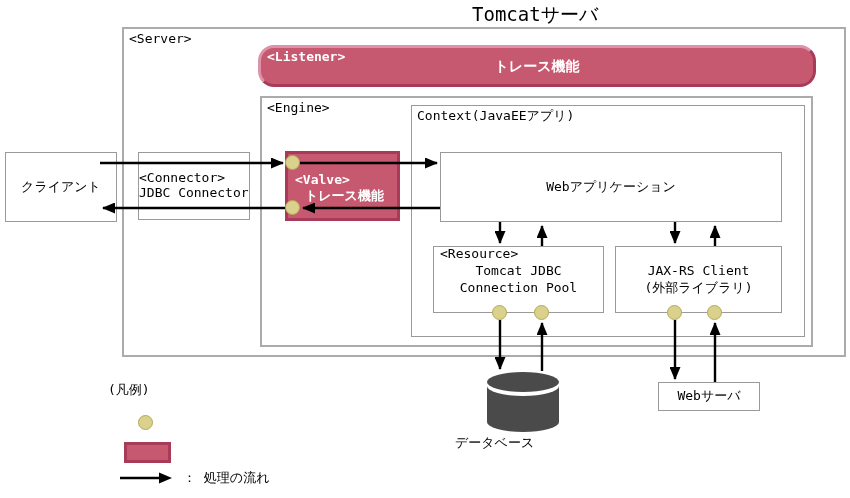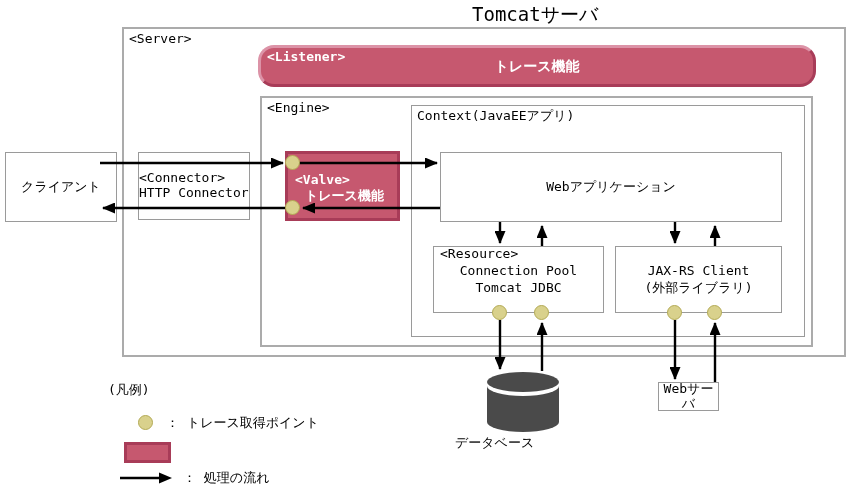--- a/index.html
+++ b/index.html
@@ -52,40 +52,40 @@
   <div class="graybox center-text" style="left:440px;top:152px;width:342px;height:70px;">
     <span>Webアプリケーション</span>
   </div>
 
   <div class="graybox center-text" style="left:5px;top:152px;width:112px;height:70px;">
     <span>クライアント</span>
   </div>
 
   <div class="graybox" style="left:138px;top:152px;width:112px;height:68px;display:flex;flex-direction:column;justify-content:center;">
     <span class="nowrap">&lt;Connector&gt;</span>
-    <span class="nowrap">HTTP Connector</span>
+    <span class="nowrap">JDBC Connector</span>
   </div>
 
   <div class="pinkbox" id="valve-box" style="left:285px;top:151px;width:115px;height:70px;">
     <div style="position:absolute;left:7px;top:19px;" class="nowrap">&lt;Valve&gt;</div>
     <div style="position:absolute;left:17px;top:35px;" class="nowrap">トレース機能</div>
   </div>
 
   <div class="graybox" style="left:433px;top:246px;width:171px;height:67px;">
     <div style="padding-left:6px;" class="nowrap">&lt;Resource&gt;</div>
+    <div style="text-align:center;margin-top:2px;" class="nowrap">Tomcat JDBC</div>
     <div style="text-align:center;margin-top:2px;" class="nowrap">Connection Pool</div>
-    <div style="text-align:center;margin-top:2px;" class="nowrap">Tomcat JDBC</div>
   </div>
 
   <div class="graybox" style="left:615px;top:246px;width:167px;height:67px;display:flex;flex-direction:column;justify-content:center;align-items:center;">
     <div class="nowrap">JAX-RS Client</div>
     <div class="nowrap" style="margin-top:2px;">(外部ライブラリ)</div>
   </div>
 
-  <div class="graybox center-text" style="left:658px;top:382px;width:61px;height:29px;">
+  <div class="graybox center-text" style="left:658px;top:382px;width:102px;height:29px;">
     <span>Webサーバ</span>
   </div>
 
   <svg class="abs" style="left:483px;top:369px;" width="80" height="68" viewBox="0 0 80 68">
     <ellipse cx="40" cy="53" rx="36" ry="10" fill="var(--db-fill,#4a4a4a)"></ellipse>
     <rect x="4" y="17" width="72" height="36" fill="var(--db-fill,#4a4a4a)"></rect>
     <ellipse cx="40" cy="17" rx="36" ry="10" fill="#ffffff"></ellipse>
     <ellipse cx="40" cy="13" rx="36" ry="10" fill="var(--db-fill,#4a4a4a)"></ellipse>
   </svg>
   <div class="abs" style="left:455px;top:436px;width:140px;text-align:left;">データベース</div>
@@ -115,21 +115,20 @@
   <div class="trace-point" style="left:285px;top:155px;"></div>
   <div class="trace-point" style="left:285px;top:200px;"></div>
   <div class="trace-point" style="left:492px;top:305px;"></div>
   <div class="trace-point" style="left:534px;top:305px;"></div>
   <div class="trace-point" style="left:667px;top:305px;"></div>
   <div class="trace-point" style="left:707px;top:305px;"></div>
 
   <div class="abs nowrap" style="left:108px;top:383px;">(凡例)</div>
 
   <div class="trace-point" style="left:138px;top:415px;"></div>
-  <div class="abs nowrap" style="left:166px;top:416px;">： トレース取得ポイント</div>
 
   <div class="legend-swatch" style="left:124px;top:442px;"></div>
 
   <svg class="abs" style="left:119px;top:471px;" width="54" height="14" viewBox="0 0 54 14">
     <path d="M1,7 L41,7" stroke="var(--arrow,#000)" stroke-width="2.4" fill="none"></path>
     <path d="M40,1.5 L53,7 L40,12.5 Z" fill="var(--arrow,#000)"></path>
   </svg>
   <div class="abs nowrap" style="left:166px;top:471px;margin-left:17px;">： 処理の流れ</div>
 
 </div>

